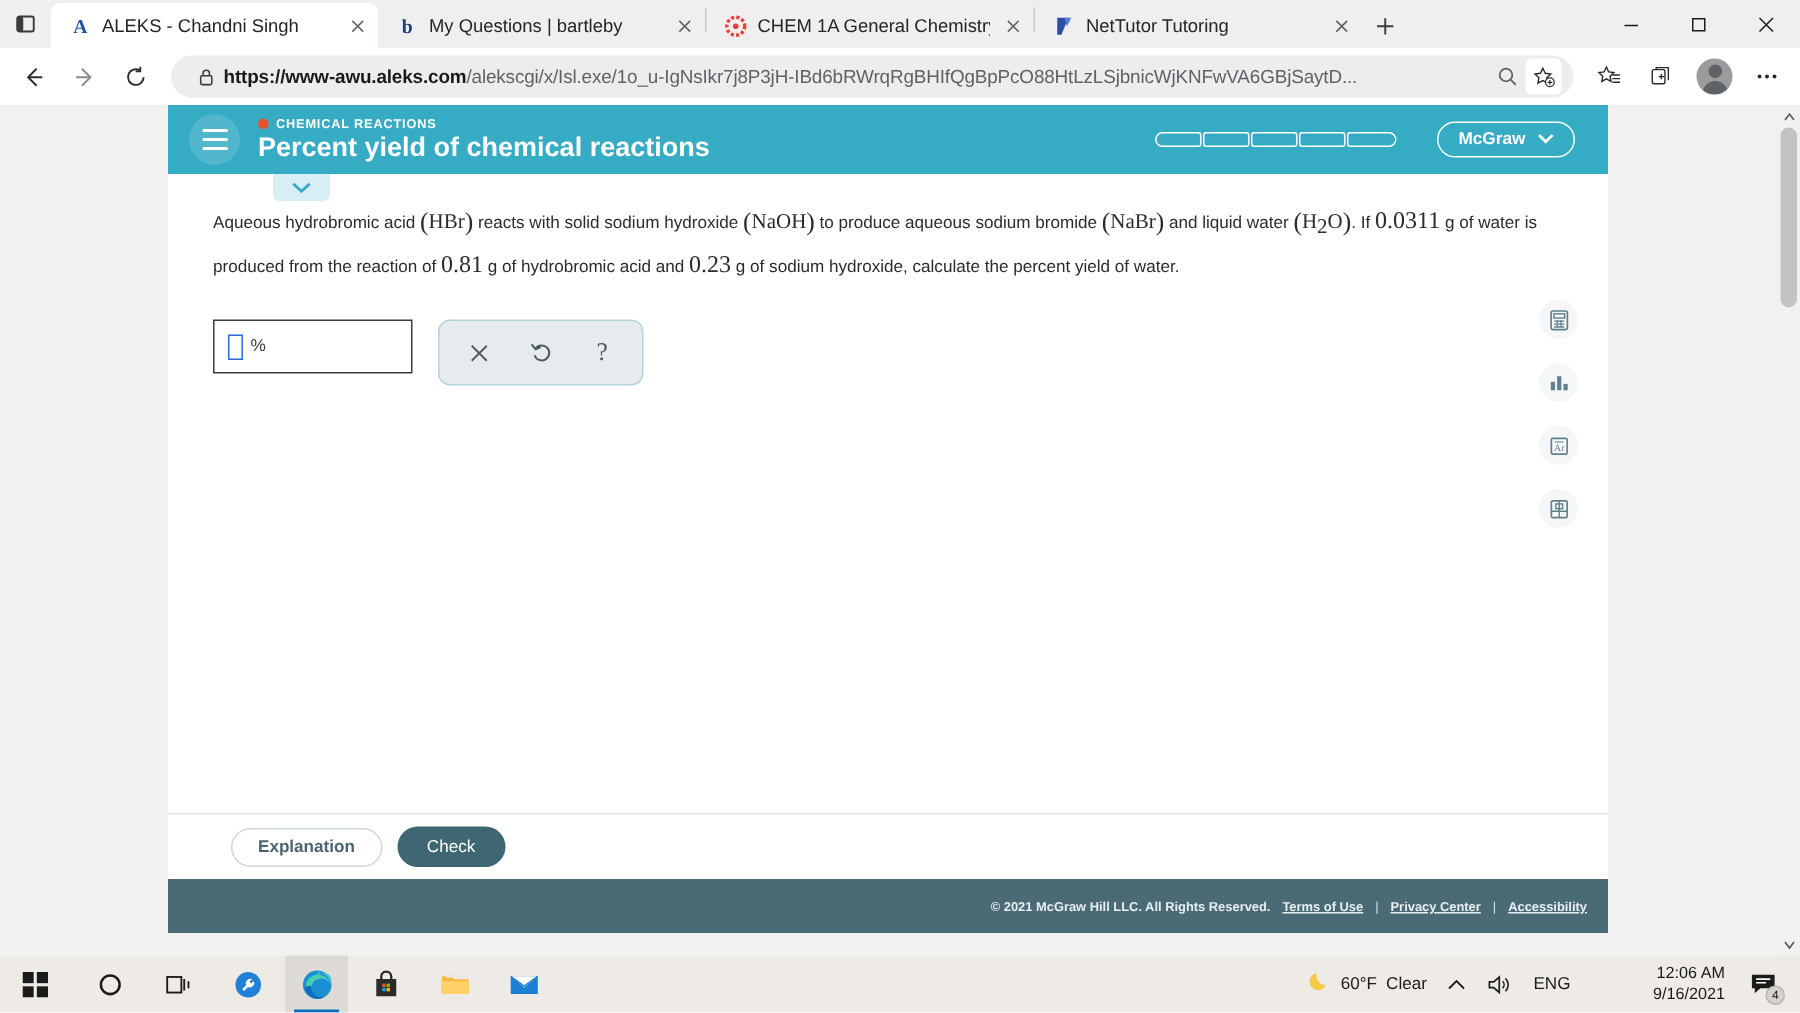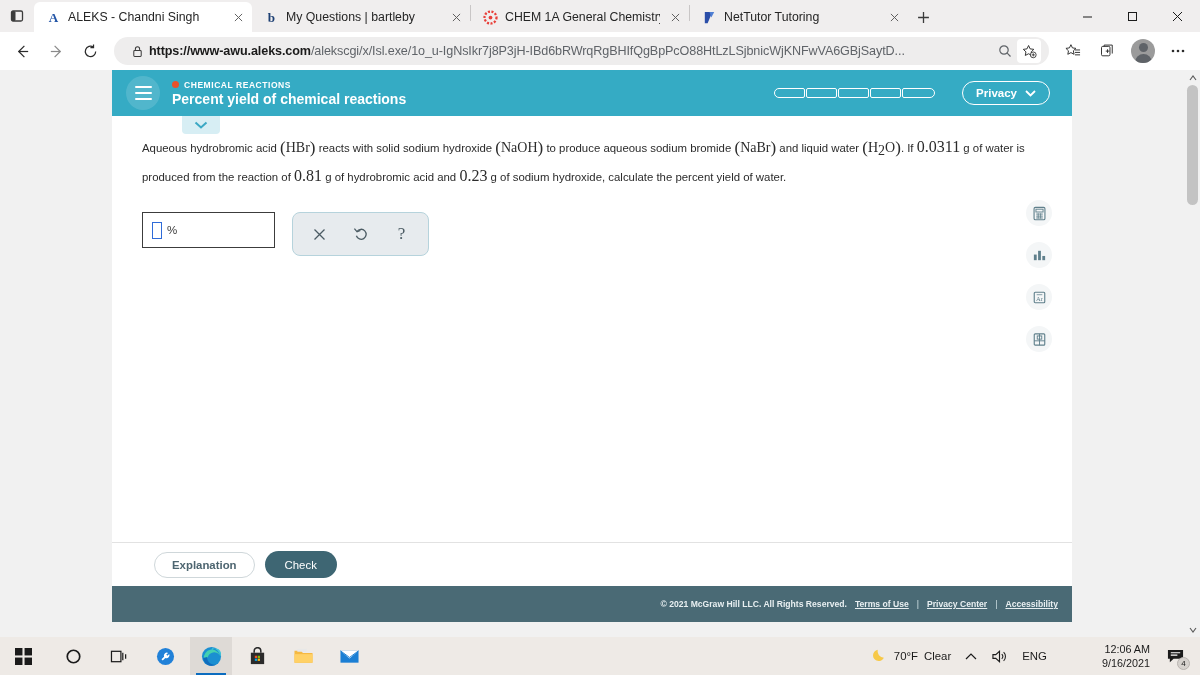--- a/index.html
+++ b/index.html
@@ -79,21 +79,21 @@
   .aleks-header {
     position:absolute; left:0; top:0; width:960px; height:46px;
     background:#35abc4; display:flex; align-items:center; padding:0 14px;
   }
   .hamburger { width:34px; height:34px; border-radius:50%; background:rgba(255,255,255,.14);
     display:flex; flex-direction:column; align-items:center; justify-content:center; gap:4px; margin-right:12px; }
   .hamburger span { display:block; width:17px; height:2px; background:#ffffff; border-radius:1px; }
   .hdr-text { display:flex; flex-direction:column; gap:1px; }
   .hdr-kicker { font-size:8.5px; font-weight:bold; color:#ffffff; letter-spacing:.55px; display:flex; align-items:center; gap:5px; }
   .kicker-dot { width:7px; height:7px; border-radius:50%; background:#e8512b; display:inline-block; }
-  .hdr-title { font-size:14px; font-weight:bold; color:#ffffff; }
+  .hdr-title { font-size:18px; font-weight:bold; color:#ffffff; }
   .hdr-spacer { flex:1 1 auto; }
   .progress { display:flex; align-items:center; margin-right:26px; }
   .pseg { width:31px; height:10px; border:1.4px solid #ffffff; border-radius:2px; background:transparent; margin-right:1px; }
   .pseg.first { border-radius:5px 2px 2px 5px; }
   .pseg.last { border-radius:2px 5px 5px 2px; width:33px; }
   .userbtn {
     height:24px; border:1.5px solid #ffffff; border-radius:13px; color:#fff;
     font-size:11.5px; font-weight:bold; display:flex; align-items:center; gap:8px;
     padding:0 13px; margin-right:8px;
   }
@@ -382,21 +382,21 @@
         </div>
         <div class="hdr-spacer"></div>
         <div class="progress">
           <div class="pseg first"></div>
           <div class="pseg"></div>
           <div class="pseg"></div>
           <div class="pseg"></div>
           <div class="pseg last"></div>
         </div>
         <div class="userbtn">
-          <span>Privacy</span>
+          <span>McGraw</span>
           <span>
             <svg width="11" height="7" viewBox="0 0 11 7">
                 <path d="M1 1 L5.5 5.5 L10 1" fill="none" stroke="#ffffff" stroke-width="1.8"></path>
               </svg>
           </span>
         </div>
       </div>
 
       <div class="collapse-tab">
         <svg width="14" height="9" viewBox="0 0 14 9">
@@ -570,21 +570,21 @@
     </div>
   </div>
 
   <div class="tray">
     <div class="tray-item">
       <span>
         <svg width="17" height="17" viewBox="0 0 18 18">
             <path d="M13.6 11.5 A6 6 0 1 1 7.2 3 A7 7 0 0 0 13.6 11.5 Z" fill="#f7c948"></path>
           </svg>
       </span>
-      <span>70°F</span>
+      <span>60°F</span>
       <span>Clear</span>
     </div>
     <div class="tray-item">
       <svg width="12" height="9" viewBox="0 0 12 9">
           <path d="M1 7 L6 2 L11 7" fill="none" stroke="#1b1b1b" stroke-width="1.2"></path>
         </svg>
     </div>
     <div class="tray-item">
       <svg width="17" height="15" viewBox="0 0 18 16">
           <path d="M2 6 H5 L9 2.5 V13.5 L5 10 H2 Z" fill="none" stroke="#1b1b1b" stroke-width="1.2"></path>

